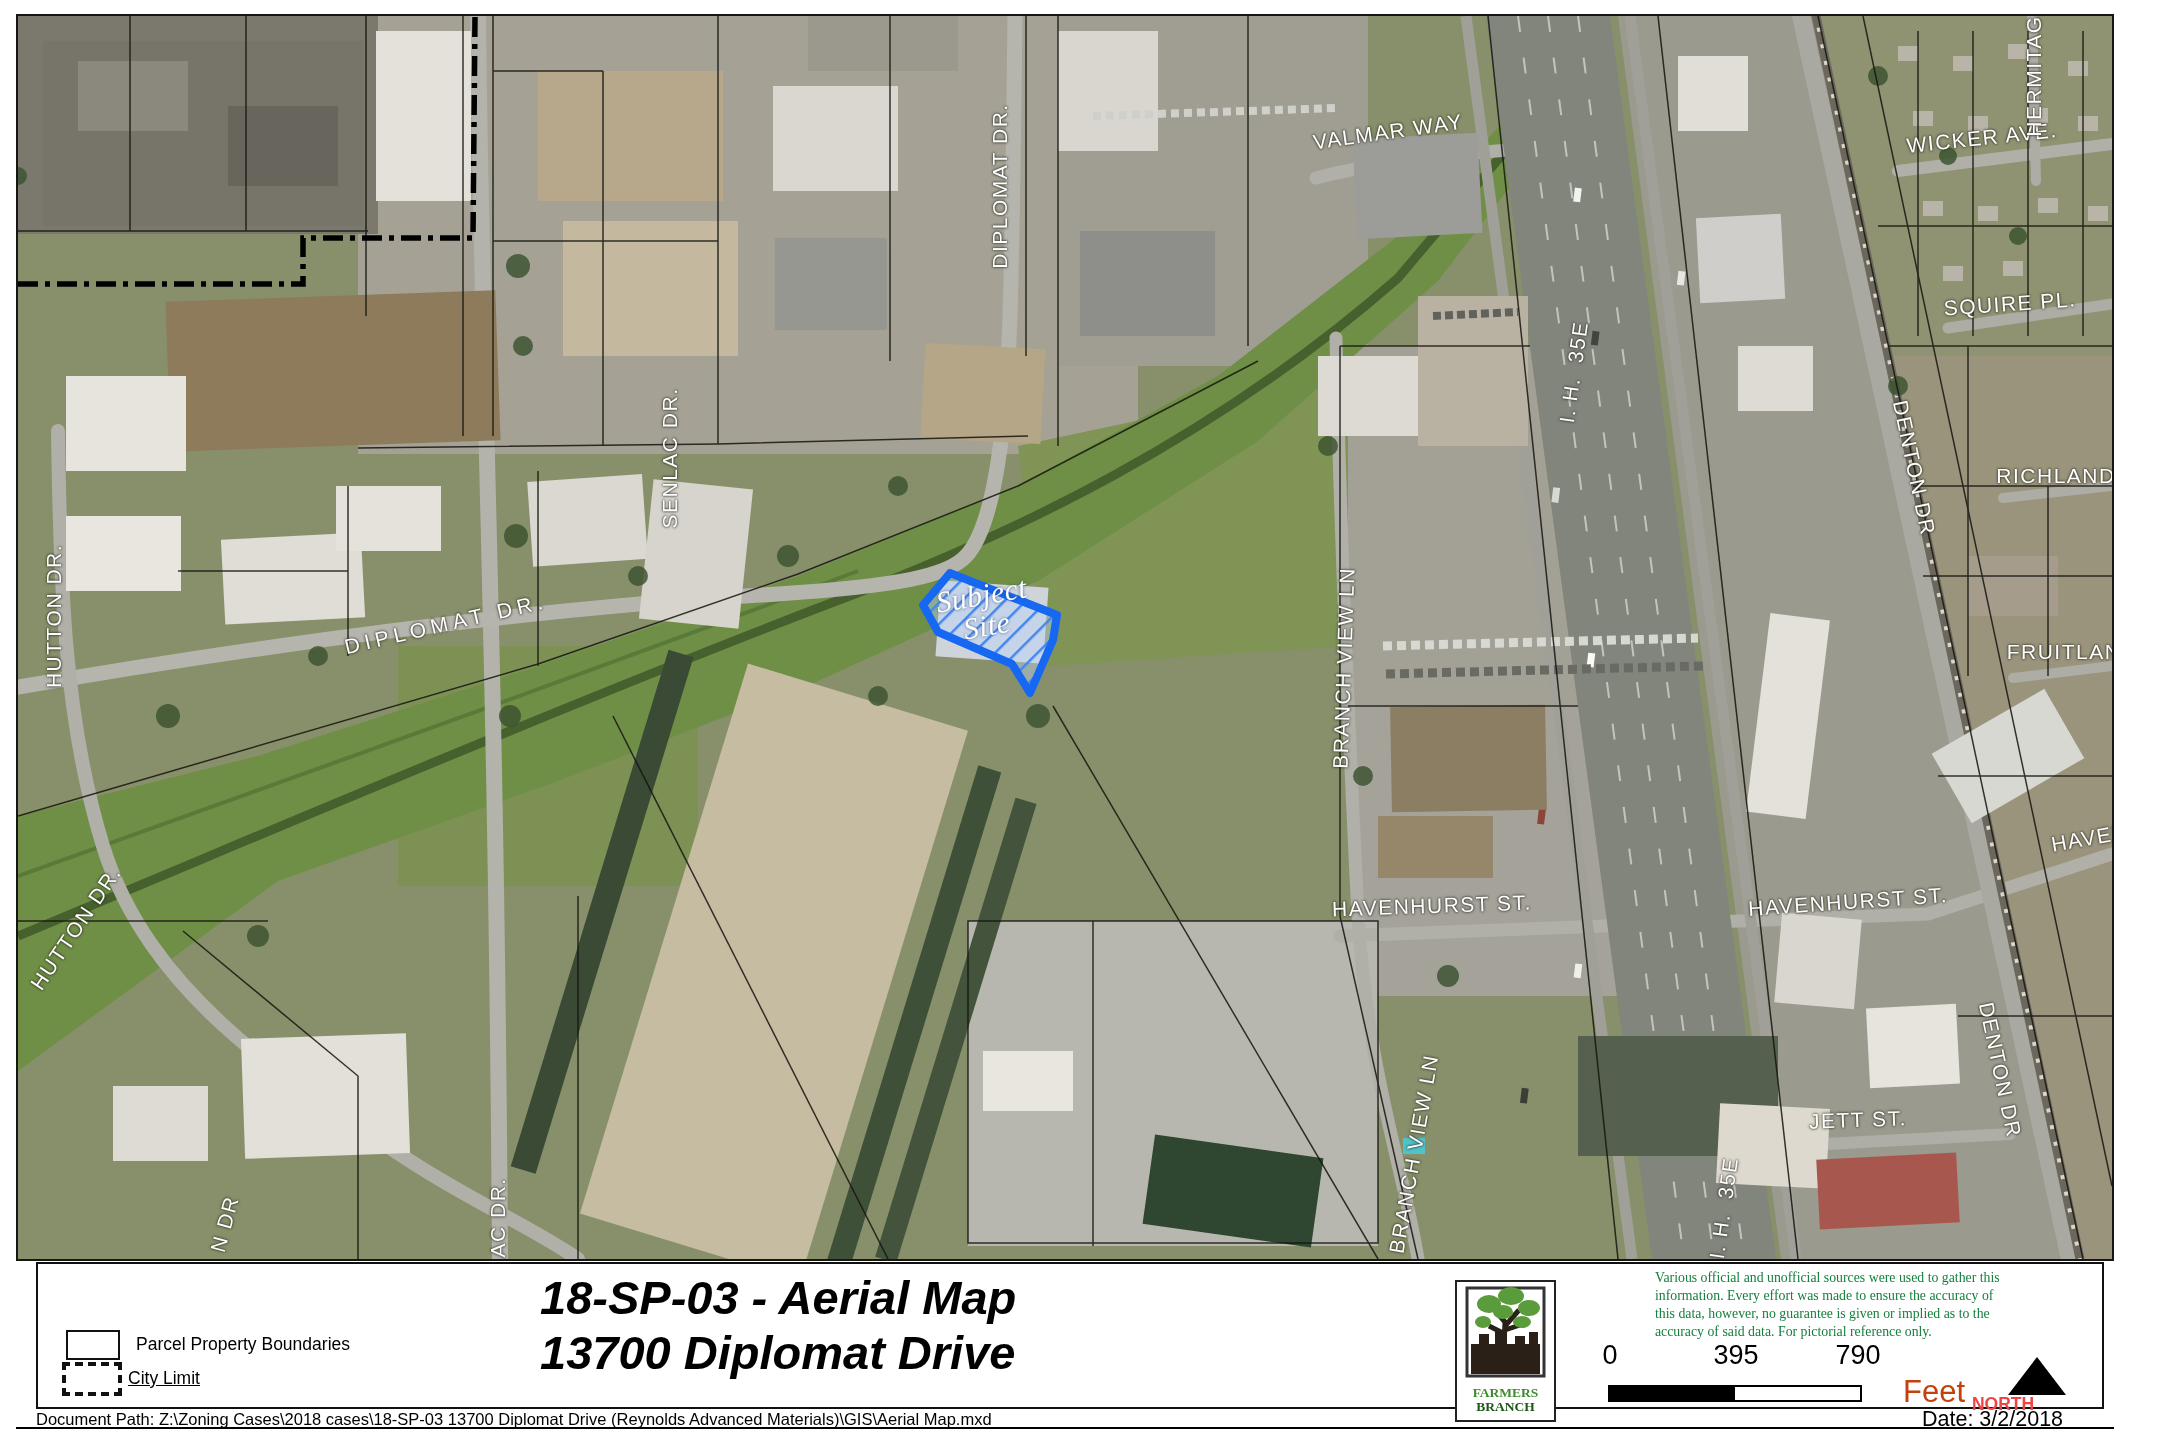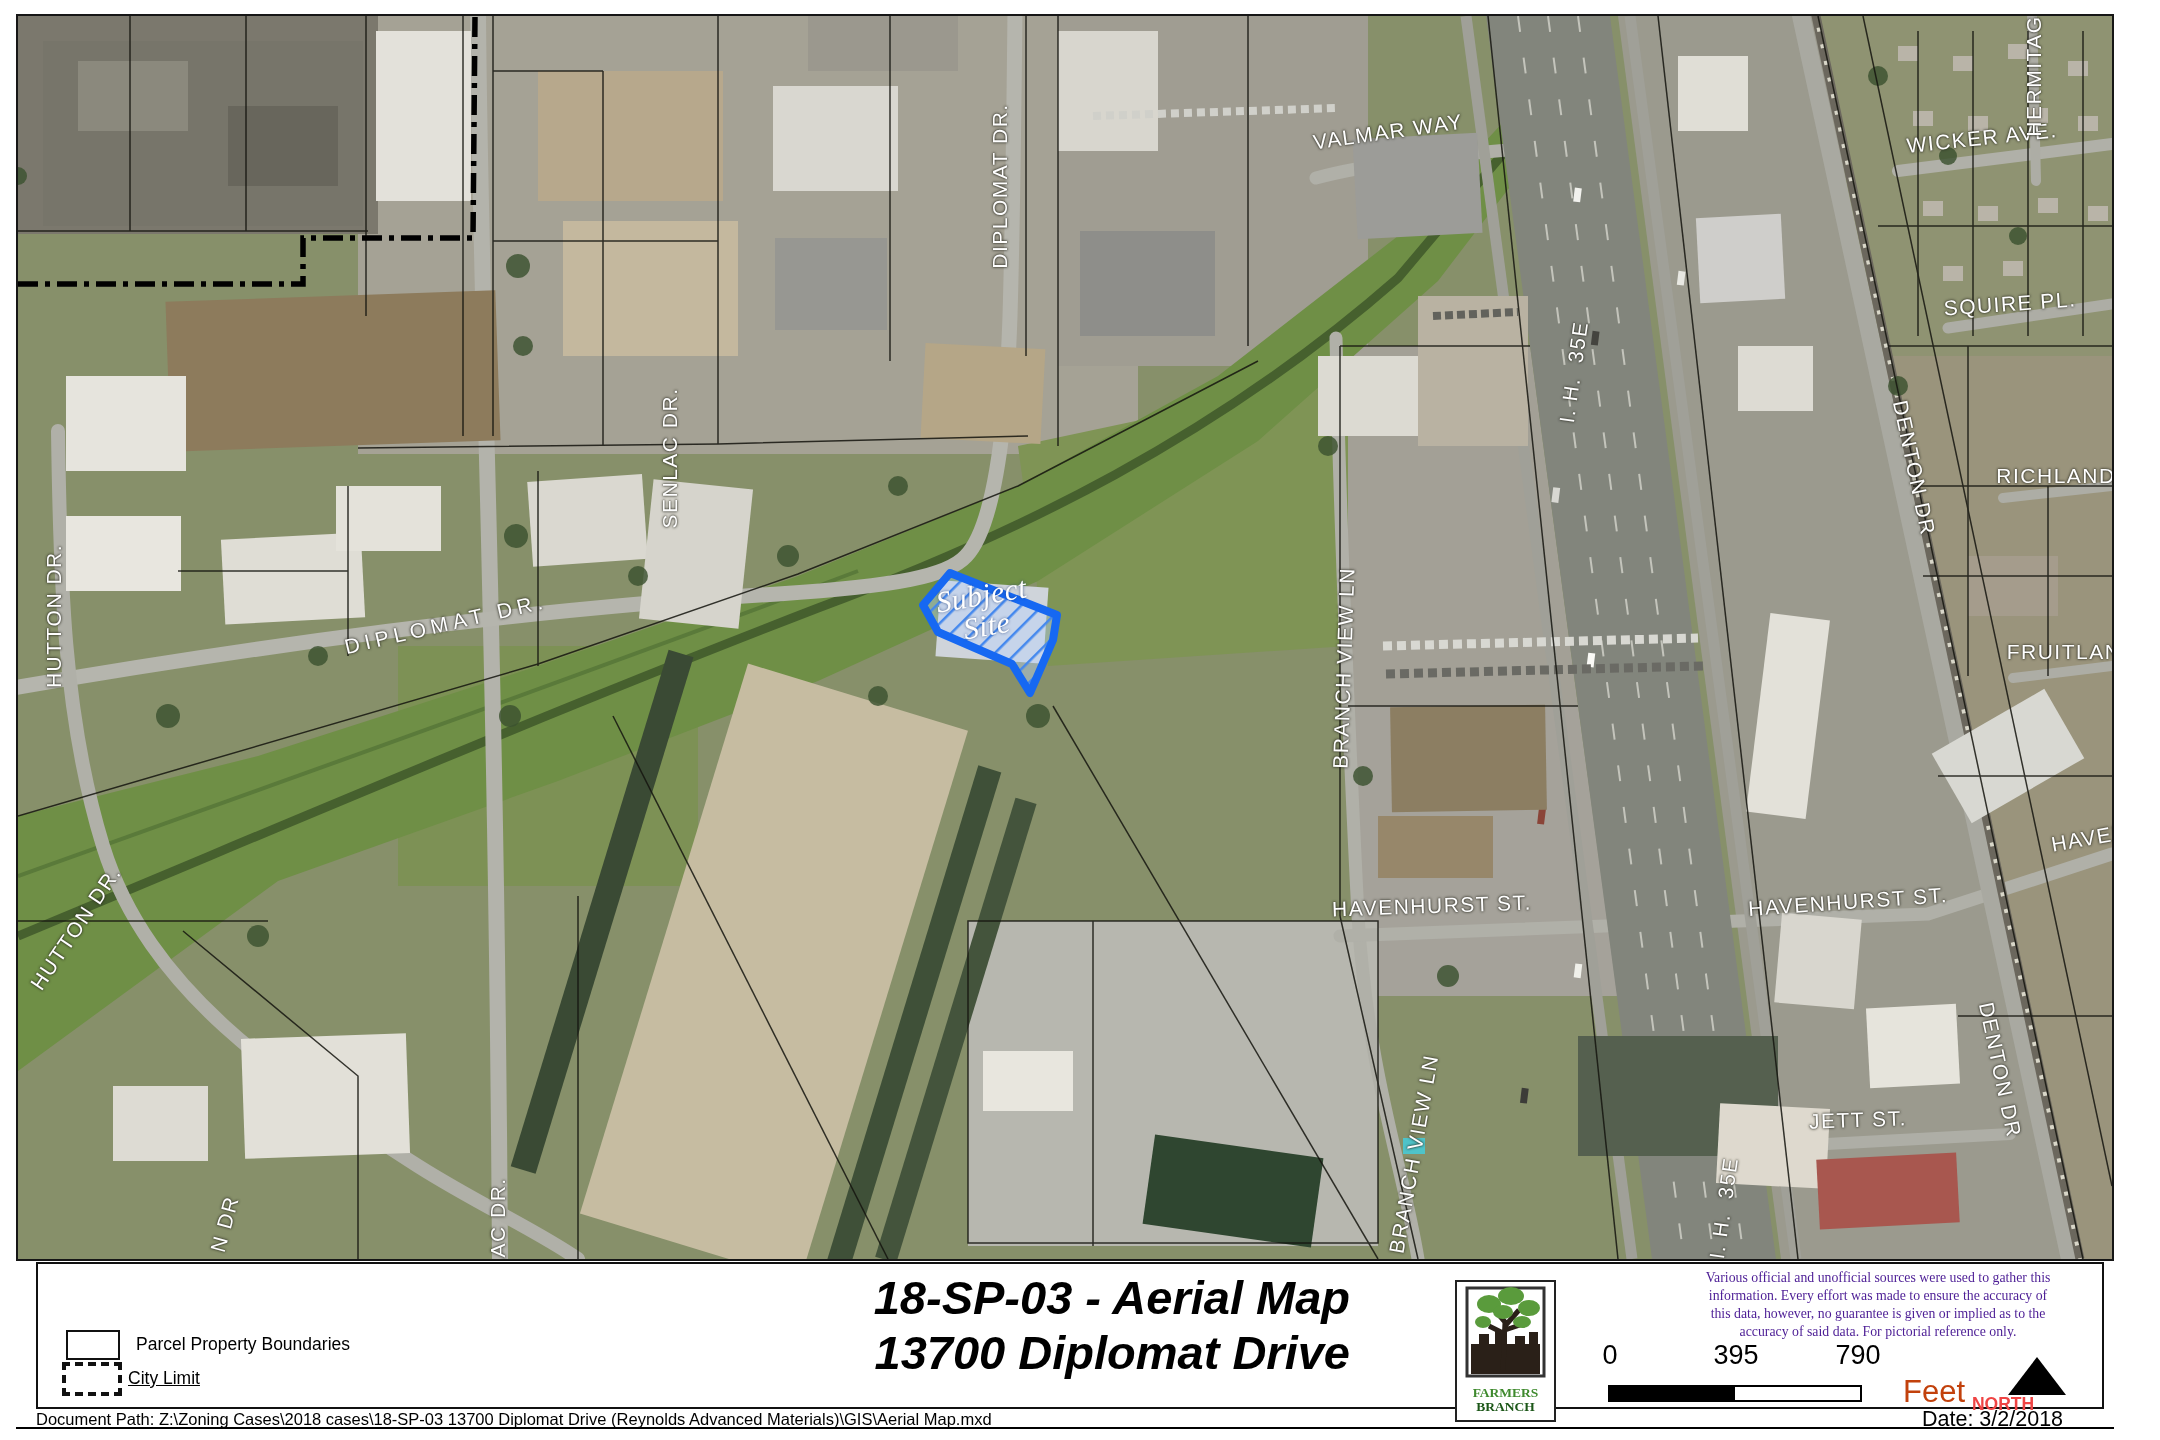--- a/index.html
+++ b/index.html
@@ -18,28 +18,28 @@
             text-shadow:0 0 3px rgba(30,60,120,.8);}
   .maplabel.spread{letter-spacing:5px;}
   
   .panel{position:absolute;left:36px;top:1262px;width:2064px;height:143px;border:2px solid #111;
          background:#ffffff;}
   .swatch-parcel{position:absolute;left:66px;top:1330px;width:50px;height:26px;background:#fff;
          border:2px solid #111;}
   .swatch-city{position:absolute;left:62px;top:1362px;width:52px;height:26px;background:#fff;
          border:4px dashed #111;}
   .legend-label{position:absolute;font-size:17.5px;color:#000;}
-  .title{position:absolute;left:540px;top:1270px;width:810px;text-align:right;color:#000;
+  .title{position:absolute;left:540px;top:1270px;width:810px;text-align:left;color:#000;
          font-weight:bold;font-style:italic;font-size:47px;line-height:1.18;}
   .logo{position:absolute;left:1455px;top:1268px;width:97px;height:138px;border:2px solid #222;
         background:#fff;text-align:center;margin-top:12px;}
   .logo-text{font-family:"Liberation Serif",serif;font-weight:bold;font-size:13.5px;line-height:1.05;}
   .logo-f{color:#3f8a2e;} .logo-b{color:#1c5718;}
-  .disclaimer{position:absolute;left:1697px;top:1269px;width:362px;font-family:"Liberation Serif",serif;
-        font-size:13.8px;line-height:1.3;color:#4c1d95;white-space:pre-line;text-align:center;}
+  .disclaimer{position:absolute;left:1655px;top:1269px;width:362px;font-family:"Liberation Serif",serif;
+        font-size:13.8px;line-height:1.3;color:#15803d;white-space:pre-line;}
   .tick{position:absolute;top:1340px;width:60px;margin-left:-30px;text-align:center;font-size:27px;color:#000;}
   .scalebar{position:absolute;left:1608px;top:1385px;width:250px;height:13px;border:2px solid #000;background:#fff;}
   .scalebar .half{position:absolute;left:0;top:0;width:50%;height:100%;background:#000;}
   .feet{position:absolute;left:1903px;top:1374px;font-size:31px;color:#c2410c;}
   .north-tri{position:absolute;left:2008px;top:1357px;width:0;height:0;
         border-left:29px solid transparent;border-right:29px solid transparent;border-bottom:38px solid #000;}
   .north-label{position:absolute;left:1970px;top:1394px;width:66px;text-align:center;
         font-weight:bold;font-size:17.5px;color:#ef4444;}
   .date{position:absolute;left:1922px;top:1407px;font-size:21.5px;color:#000;}
   .docpath{position:absolute;left:36px;top:1410px;font-size:16.5px;color:#000;}

